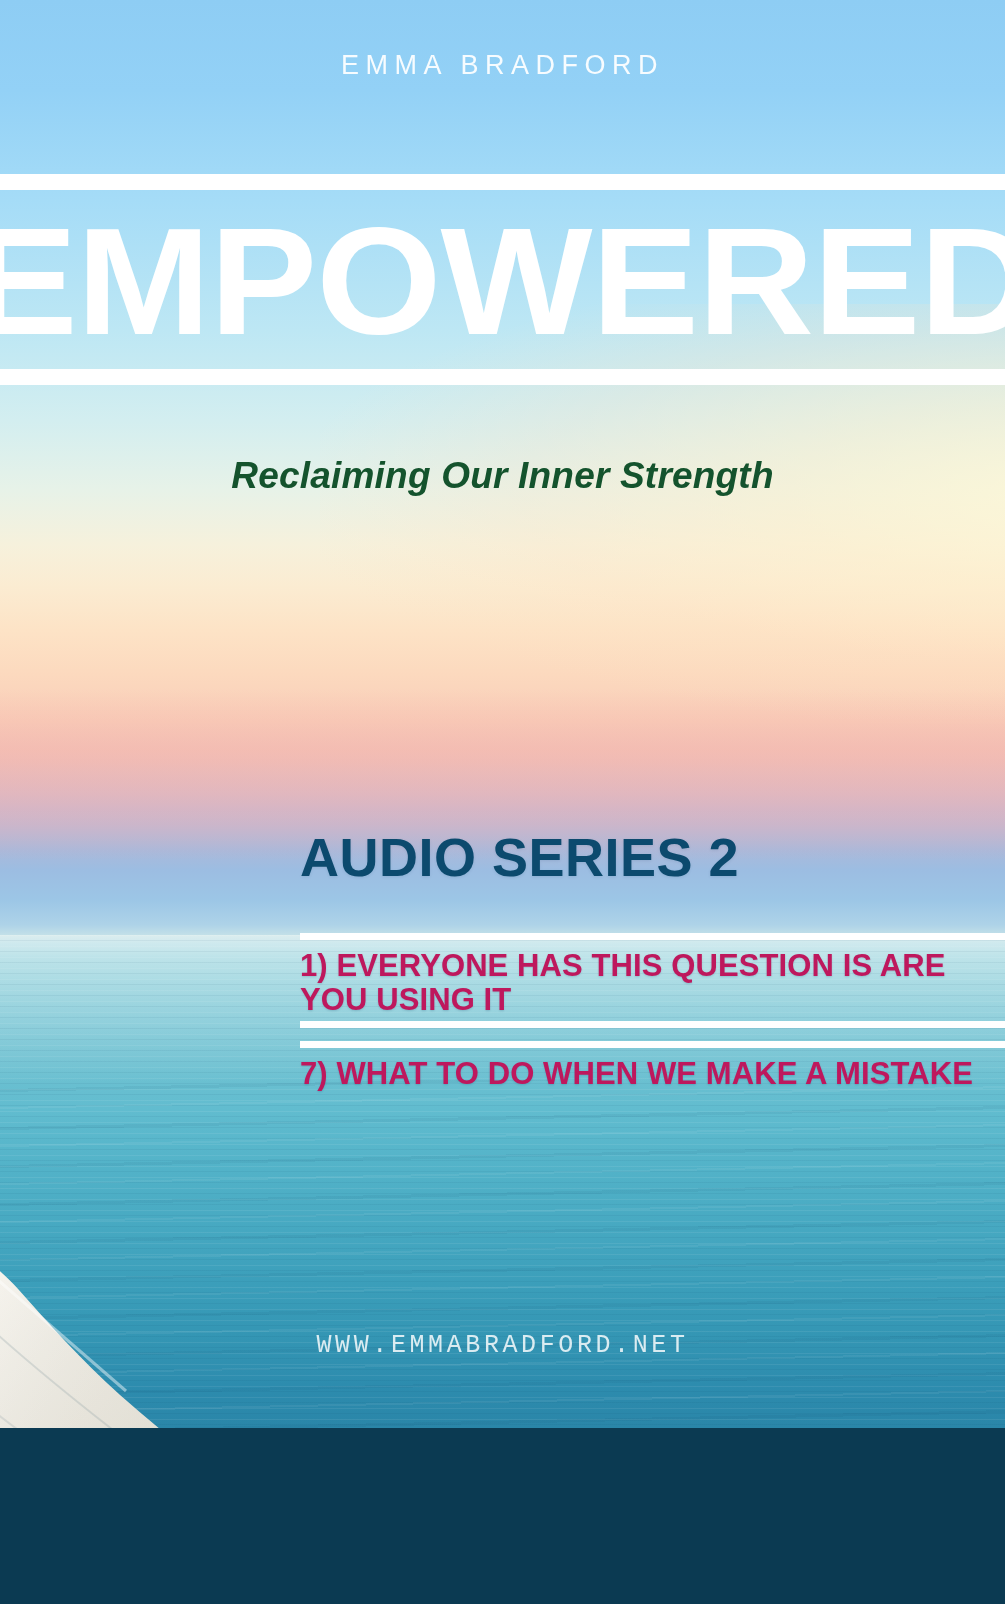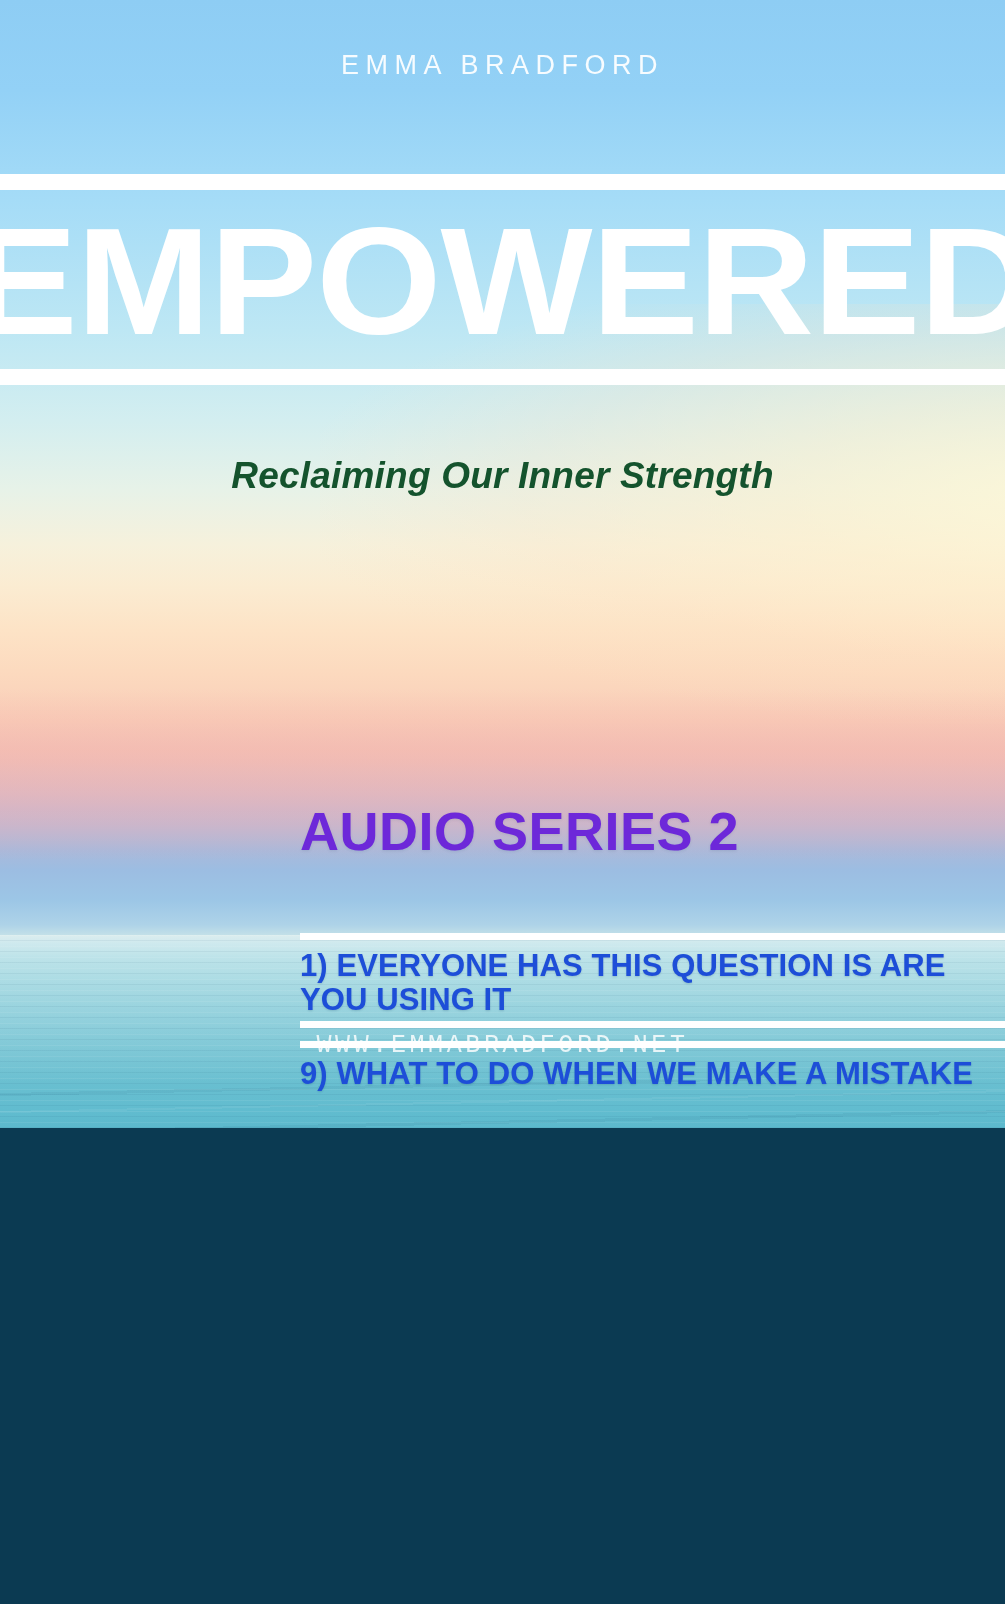--- a/index.html
+++ b/index.html
@@ -7,21 +7,21 @@
     padding: 0;
     background: #0b3a52;
   }
   body {
     font-family: "Liberation Sans", sans-serif;
   }
 
   .cover {
     position: relative;
     width: 1005px;
-    height: 1128px;
+    height: 1428px;
     overflow: hidden;
     background: #8fd0f5;
   }
 
   
   .photo { position: absolute; inset: 0; overflow: hidden; }
 
   
   .sky {
     position: absolute;
@@ -203,22 +203,22 @@
     font-size: 37px;
     font-weight: 700;
     font-style: italic;
     letter-spacing: 0.2px;
     font-family: "Liberation Sans", sans-serif;
   }
 
   .series-heading {
     position: absolute;
     left: 300px;
-    top: 800px;
-    color: #6d28d9;
+    top: 826px;
+    color: #0c4a6e;
     font-size: 54px;
     font-weight: 700;
     letter-spacing: 0.5px;
     font-family: "Liberation Sans", sans-serif;
     text-shadow: 0 1px 3px rgba(30,70,110,0.12);
   }
 
   .track-list {
     position: absolute;
     left: 300px;
@@ -231,21 +231,21 @@
     padding-bottom: 4px;
   }
   .track-sep {
     position: absolute;
     left: 0; right: 0; top: 0;
     height: 7px;
     background: #ffffff;
   }
   .track-label {
     display: block;
-    color: #1d4ed8;
+    color: #be185d;
     font-family: "Liberation Sans Narrow", "Liberation Sans", sans-serif;
     font-weight: 700;
     font-size: 31px;
     line-height: 34px;
     letter-spacing: 0.1px;
     padding-right: 26px;
     text-shadow: 0 1px 2px rgba(20,60,95,0.18);
   }
 
   .footer-url {
@@ -316,19 +316,19 @@
   <div class="track-list">
     <div class="track">
       <div class="track-sep"></div>
       <span class="track-label">1) EVERYONE HAS THIS QUESTION IS ARE YOU USING IT</span>
     </div>
     <div class="track">
       <div class="track-sep"></div>
     </div>
     <div class="track">
       <div class="track-sep"></div>
-      <span class="track-label">9) WHAT TO DO WHEN WE MAKE A MISTAKE</span>
+      <span class="track-label">7) WHAT TO DO WHEN WE MAKE A MISTAKE</span>
     </div>
   </div>
 
   <div class="footer-url">WWW.EMMABRADFORD.NET</div>
 
 </div>
 
 </body></html>

